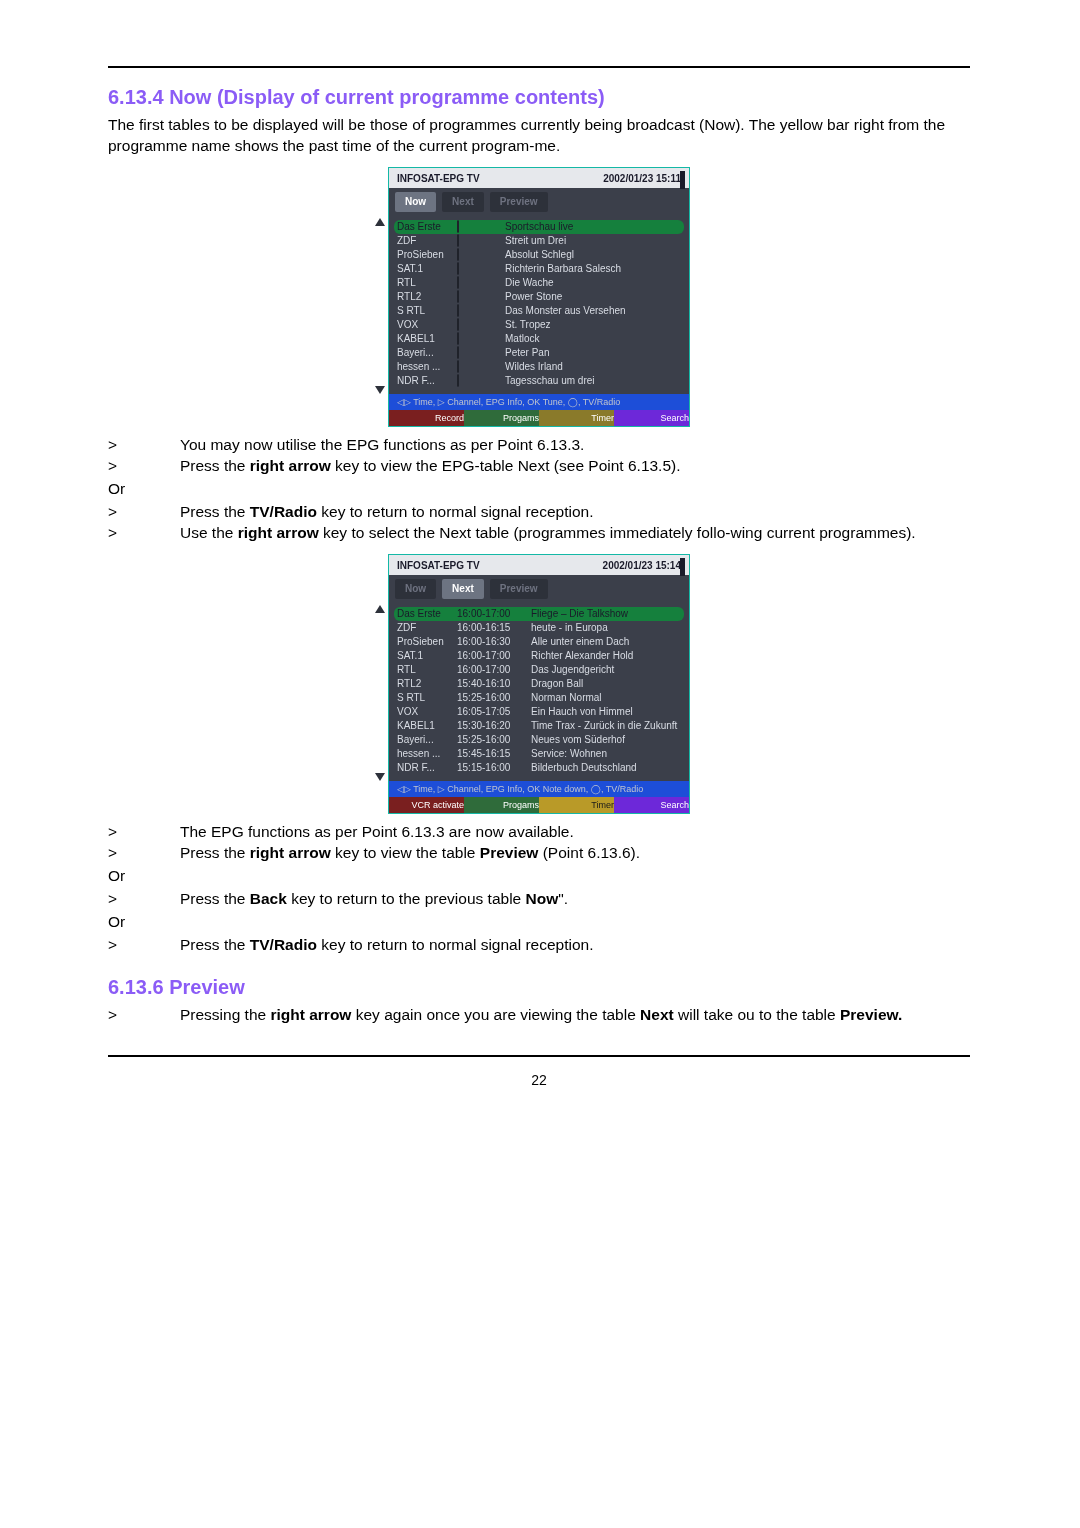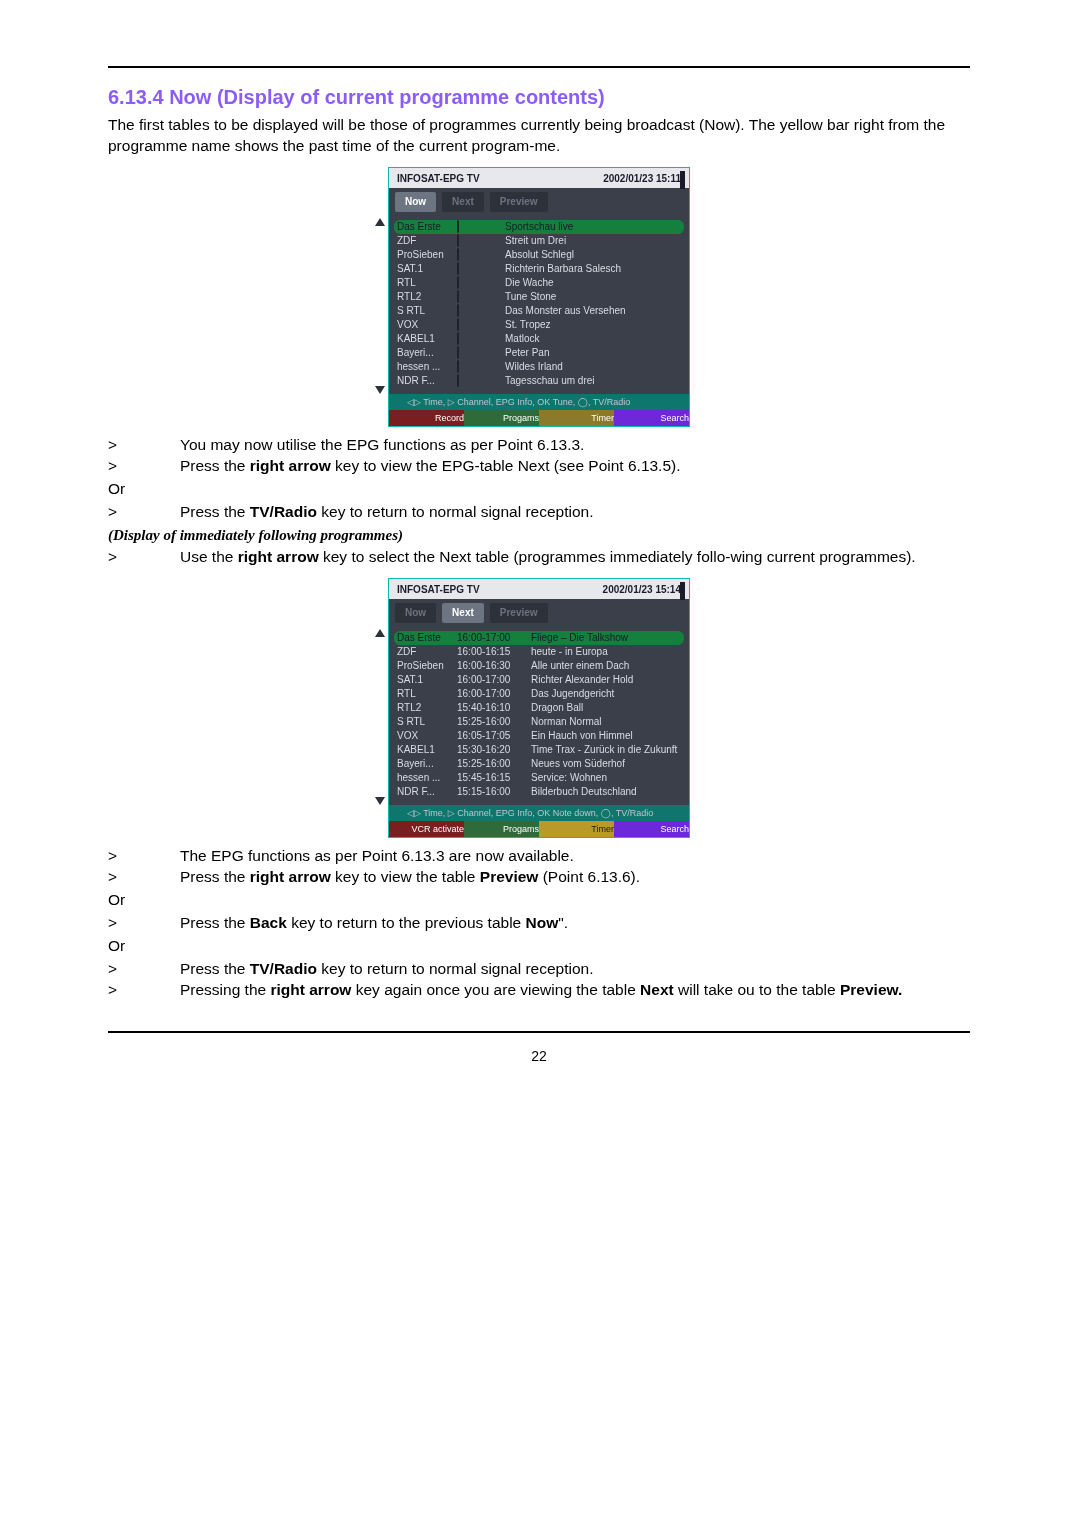--- a/index.html
+++ b/index.html
@@ -24,21 +24,21 @@
   .epg-tab.dim{color:#6e7280}
   .epg-body{padding:2px 8px 6px 8px;background:#3b3f4a}
   .epg-row{display:flex;align-items:center;height:14px;gap:6px;white-space:nowrap}
   .epg-row.sel{background:#15803d;color:#1a1a2a;border-radius:6px;padding-left:3px;margin-left:-3px;margin-right:-3px;padding-right:3px}
   .ch{width:54px;flex:0 0 54px;overflow:hidden;text-overflow:ellipsis}
   .barwrap{width:42px;flex:0 0 42px}
   .bar{height:8px;background:linear-gradient(#9aa0ac,#6c7280);border:1px solid #1f222a;border-radius:1px;position:relative;box-sizing:border-box}
   .bar .fill{position:absolute;left:0;top:0;bottom:0;background:#d9dde5;width:30%}
   .tm{width:68px;flex:0 0 68px;overflow:hidden}
   .pg{flex:1;overflow:hidden;text-overflow:ellipsis}
-  .epg-foot1{padding:2px 18px;font-size:9px;color:#bfc4cf;background:#0f766e;white-space:nowrap;overflow:hidden}
+  .epg-foot1{padding:2px 8px;font-size:9px;color:#bfc4cf;background:#1d4ed8;white-space:nowrap;overflow:hidden}
   .epg-foot2{display:flex}
   .epg-foot2 .c{flex:1;text-align:right;font-size:9px;padding:2px 0;color:#fff}
   .c-red{background:#7a1f1f}
   .c-green{background:#2f6b3a}
   .c-yellow{background:#8a7a2a}
   .c-blue{background:#6d28d9}
   .c-yellow.bright{background:#b99a28;color:#1a1a1a}
   .arrows{position:absolute;left:-14px;display:flex;flex-direction:column;justify-content:space-between;height:100%}
   .epg-rel{position:relative}
   .tri-up,.tri-down{width:0;height:0;border-left:5px solid transparent;border-right:5px solid transparent}
@@ -96,21 +96,21 @@
               <span class="pg">Richterin Barbara Salesch</span>
             </div>
             <div class="epg-row">
               <span class="ch">RTL</span>
               <span class="barwrap"><span class="bar"><span class="fill" style="width: 30%;"></span></span></span>
               <span class="pg">Die Wache</span>
             </div>
             <div class="epg-row">
               <span class="ch">RTL2</span>
               <span class="barwrap"><span class="bar"><span class="fill" style="width: 25%;"></span></span></span>
-              <span class="pg">Tune Stone</span>
+              <span class="pg">Power Stone</span>
             </div>
             <div class="epg-row">
               <span class="ch">S RTL</span>
               <span class="barwrap"><span class="bar"><span class="fill" style="width: 55%;"></span></span></span>
               <span class="pg">Das Monster aus Versehen</span>
             </div>
             <div class="epg-row">
               <span class="ch">VOX</span>
               <span class="barwrap"><span class="bar"><span class="fill" style="width: 30%;"></span></span></span>
               <span class="pg">St. Tropez</span>
@@ -154,21 +154,20 @@
   <div class="ind">
     <div class="bullet">&gt;</div>
     <div class="body"><span>Press the </span><b>right arrow</b><span> key to view the EPG-table Next (see Point 6.13.5).</span></div>
   </div>
   <p class="or">Or</p>
   <div class="ind">
     <div class="bullet">&gt;</div>
     <div class="body"><span>Press the </span><b>TV/Radio</b><span> key to return to normal signal reception.</span></div>
   </div>
 
-  <p class="subhead">(Display of  immediately following programmes)</p>
   <div class="ind">
     <div class="bullet">&gt;</div>
     <div class="body"><span>Use the </span><b>right arrow</b><span> key to select the Next table (programmes immediately follo-wing current programmes).</span></div>
   </div>
 
   <div class="epg-box">
     <div class="epg">
       <div class="epg-title" style="position:relative">
         <span>INFOSAT-EPG TV</span>
         <span>2002/01/23  15:14</span>
@@ -269,20 +268,21 @@
   <div class="ind">
     <div class="bullet">&gt;</div>
     <div class="body"><span>Press the </span><b>Back</b><span> key to return to the previous table </span><b>Now</b><span>".</span></div>
   </div>
   <p class="or">Or</p>
   <div class="ind">
     <div class="bullet">&gt;</div>
     <div class="body"><span>Press the </span><b>TV/Radio</b><span> key to return to normal signal reception.</span></div>
   </div>
 
+  <h2 class="sub">6.13.6 Preview</h2>
   <div class="ind">
     <div class="bullet">&gt;</div>
     <div class="body"><span>Pressing the </span><b>right arrow</b><span> key again once you are viewing the table </span><b>Next</b><span> will take ou to the table </span><b>Preview.</b></div>
   </div>
 
   <div class="rule-bottom"></div>
   <div class="pagenum">22</div>
 </div>
 
 </body></html>

